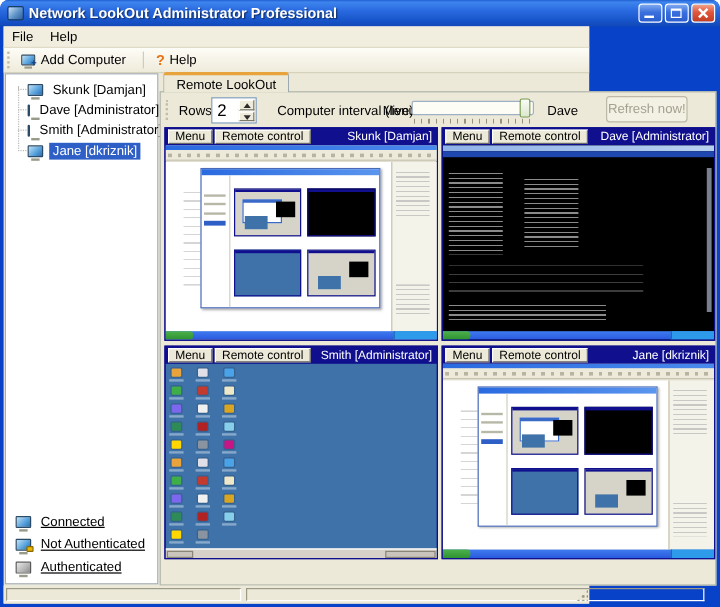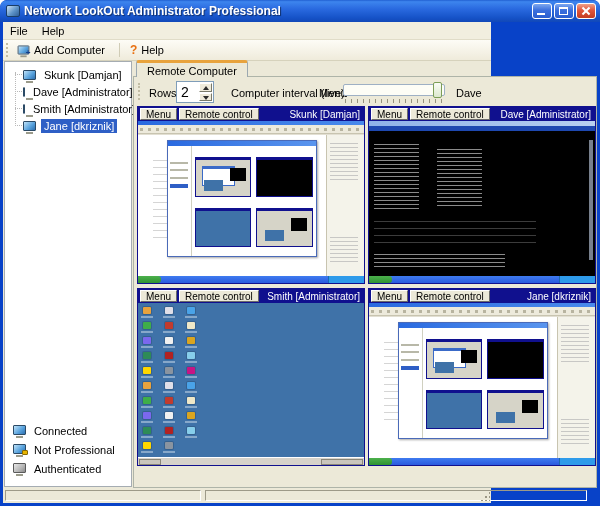--- a/index.html
+++ b/index.html
@@ -42,21 +42,21 @@
 
   
   .leftpanel { position:absolute; left:1px; top:39px; width:128px; height:426px; background:#fff; border:1px solid #A5ACB2; }
   .tree { position:relative; padding-top:4px; }
   .treeline { position:absolute; left:10px; top:10px; height:52px; border-left:1px dotted #b9b9b9; }
   .tree-item { position:relative; display:flex; align-items:center; height:17px; padding-left:18px; white-space:nowrap; }
   .tree-item::before { content:""; position:absolute; left:10px; top:8px; width:7px; border-top:1px dotted #b9b9b9; }
   .tree-item .lbl { margin-left:5px; padding:1px 3px; }
   .tree-item.selected .lbl { background:#2E5FC6; color:#fff; }
   .legend { position:absolute; left:0; bottom:4px; width:100%; }
-  .legend-row { display:flex; height:19px; padding-left:8px; }
+  .legend-row { display:flex; align-items:center; height:19px; padding-left:8px;text-decoration:underline; }
   .legend-row .lbl { margin-left:8px; }
   .mon.gray { background:linear-gradient(135deg,#e8e8e8 0%,#b5b5b5 60%,#8b8b8b 100%); border-color:#5a5a5a; }
   .lock { position:absolute; right:-3px; bottom:-2px; width:6px; height:5px; background:#E8B500; border:1px solid #8a6a00; border-radius:1px; }
 
   
   .main { position:absolute; left:130px; top:38px; width:464px; height:428px; }
   .tab { position:absolute; left:3px; top:0; height:17px; padding:2px 10px 0 10px; background:#ECE9D8;
     border:1px solid #9BA8B0; border-bottom:none; border-top:3px solid #E8A33D; border-radius:3px 3px 0 0; z-index:2; }
   .tabpanel { position:absolute; left:0; top:16px; width:464px; height:412px; background:#ECE9D8; border:1px solid #AEB4A8; }
 
@@ -213,31 +213,31 @@
       </div>
       <div class="legend">
         <div class="legend-row">
           <span class="mon"></span>
           <span class="lbl">Connected</span>
         </div>
         <div class="legend-row">
           <span class="mon">
               <span class="lock"></span>
             </span>
-          <span class="lbl">Not Professional</span>
+          <span class="lbl">Not Authenticated</span>
         </div>
         <div class="legend-row">
           <span class="mon gray"></span>
           <span class="lbl">Authenticated</span>
         </div>
       </div>
     </div>
 
     <div class="main">
-      <div class="tab">Remote Computer</div>
+      <div class="tab">Remote LookOut</div>
       <div class="tabpanel"></div>
 
       <div class="ctl-grip"></div>
       <div class="rows-label">Rows:</div>
       <div class="spinner">
         <div class="spin-val">2</div>
         <div class="spin-btns">
           <div class="spin-btn">
               <span class="tri-up"></span>
             </div>
@@ -246,20 +246,21 @@
             </div>
         </div>
       </div>
       <div class="interval-label">Computer interval (live):</div>
       <div class="slow-label">Menu</div>
       <div class="slider">
         <div class="slider-thumb"></div>
       </div>
       <div class="slider-ticks"></div>
       <div class="fast-label">Dave</div>
+      <div class="refresh-btn">Refresh now!</div>
 
       <div class="cell a">
         <div class="cell-hd">
           <div class="hd-btn">Menu</div>
           <div class="hd-btn">Remote control</div>
           <div class="hd-name">Skunk [Damjan]</div>
         </div>
         <div class="screen">
           <div class="thumb thumb-app">
             <div class="ta-title"></div>

